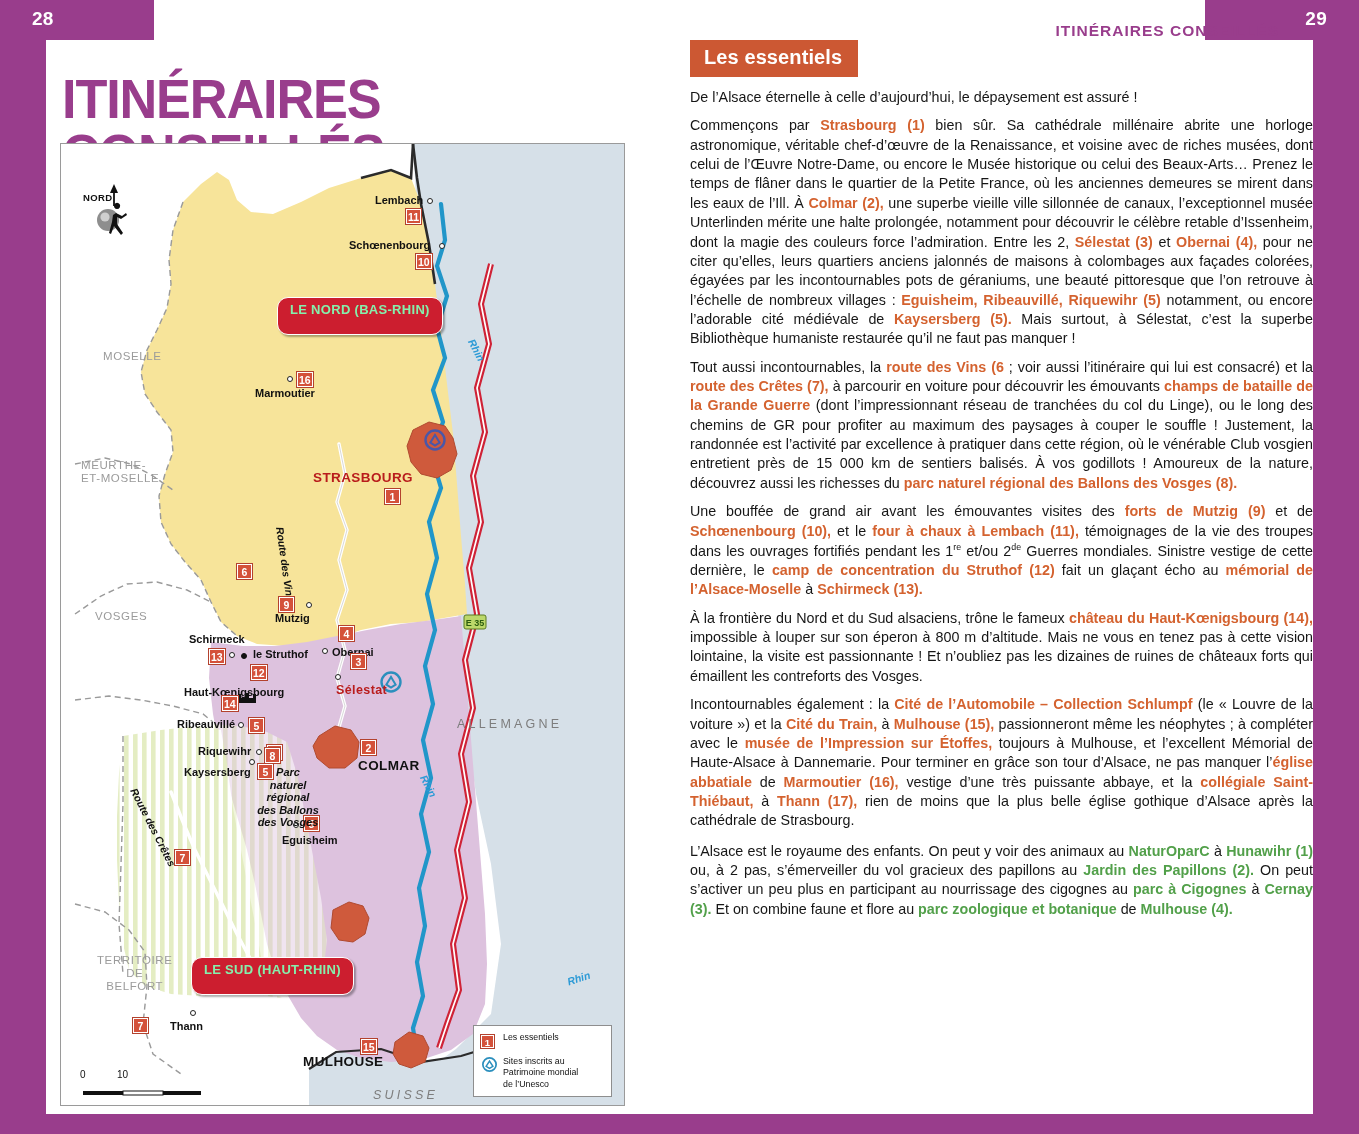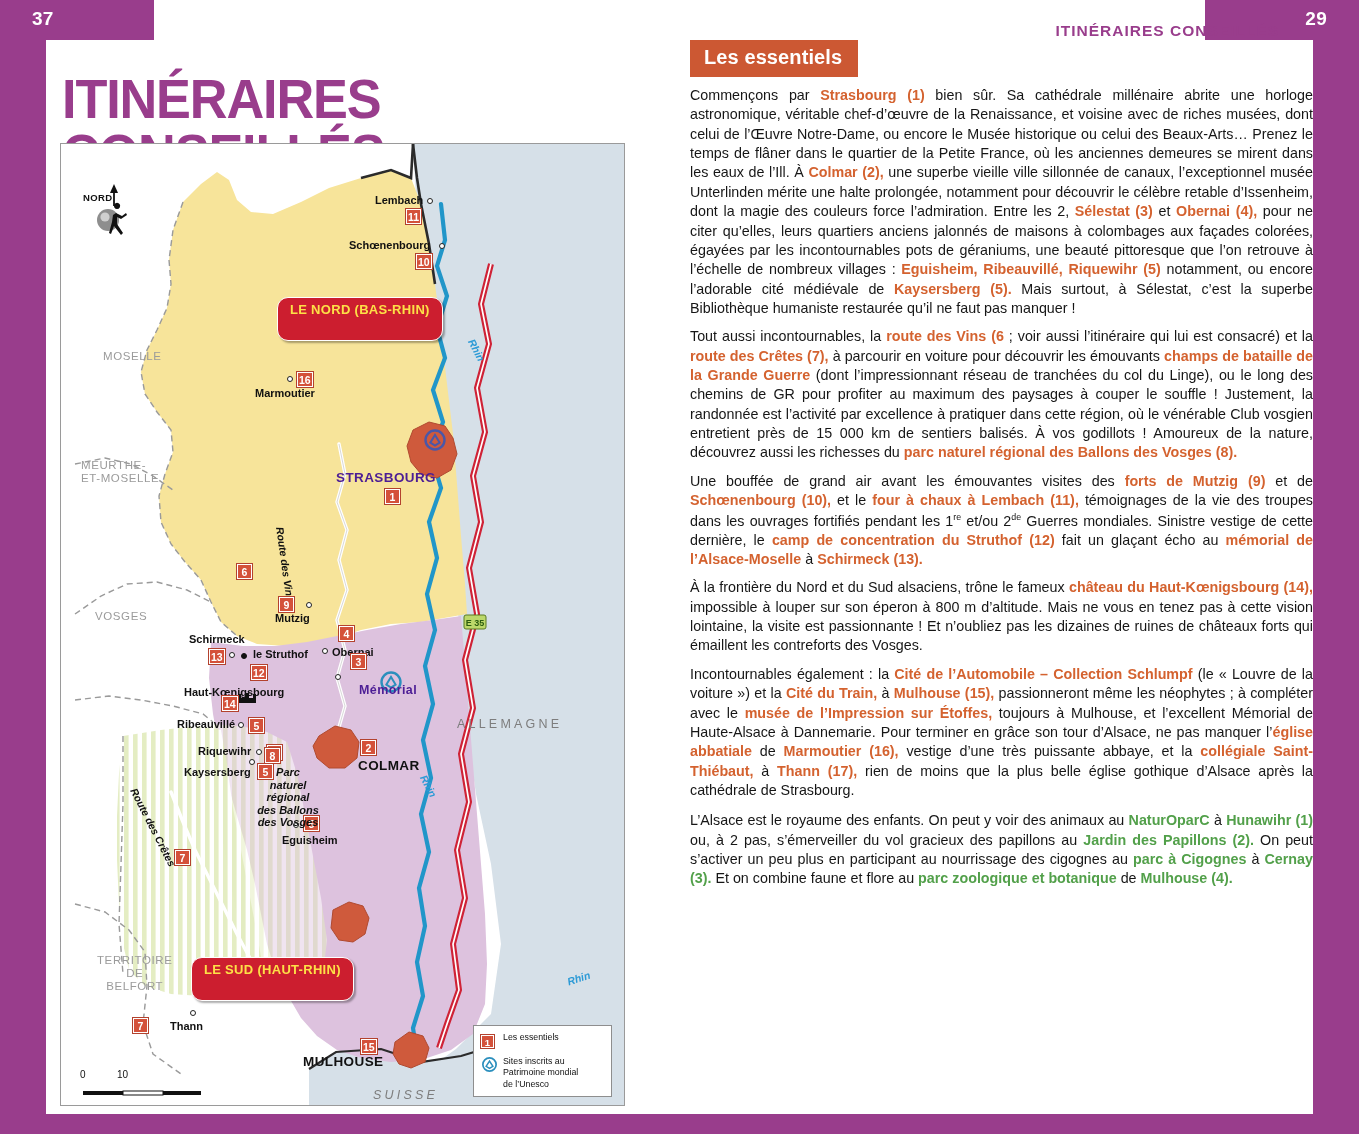--- a/index.html
+++ b/index.html
@@ -105,23 +105,22 @@
     pointer-events: none;
   }
   .mtown {
     font-size: 11px; font-weight: bold; color: #111111;
   }
   .mcity {
     font-size: 13.5px; font-weight: bold; color: #111111;
     letter-spacing: .4px;
   }
   .mcity-blue {
-    font-size: 13.5px; font-weight: bold; color: #4c1d95;
+    font-size: 13.5px; font-weight: bold; color: #b91c1c;
     letter-spacing: .4px;
-    margin-left: 23px;
   }
   .mdept {
     font-size: 11.5px; color: #9b9b9b; letter-spacing: .6px; line-height: 1.15;
   }
   .mcountry {
     font-size: 12.5px; color: #7d7d7d; letter-spacing: 3.2px; font-weight: normal;
   }
   .mpark {
     font-size: 11px; font-weight: bold; font-style: italic; color: #111;
     line-height: 1.14; text-align: center;
@@ -150,24 +149,24 @@
     width: 6px; height: 6px;
     border: 1.4px solid #222;
     border-radius: 50%;
     background: #ffffff;
   }
   .dot.filled { background: #111; border-color: #111; }
 
   .region-pill {
     position: absolute;
     background: #CC1E2F;
-    color: #fde047;
+    color: #86efac;
     font-size: 13px; font-weight: bold;
     letter-spacing: .3px;
-    padding: 4px 12px 23px;
+    padding: 4px 12px 17px;
     border-radius: 11px;
     border: 1.5px solid #ffffff;
     box-shadow: 2px 2px 2px rgba(0,0,0,.32);
     white-space: nowrap;
   }
 
   .compass {
     position: absolute;
   }
   .compass-text {
@@ -242,21 +241,21 @@
 
 <div id="page">
 
   <div class="purple-corner-tl"></div>
   <div class="purple-corner-tl-cap"></div>
   <div class="purple-corner-tr"></div>
   <div class="purple-corner-tr-cap"></div>
   <div class="purple-bottom"></div>
   <div class="inner-white"></div>
 
-  <div class="page-num left">37</div>
+  <div class="page-num left">28</div>
   <div class="page-num right">29</div>
   <div class="running-head">ITINÉRAIRES CONSEILLÉS</div>
 
   <div class="left-page">
     <div class="big-title">ITINÉRAIRES CONSEILLÉS</div>
 
     <div class="map-frame">
       <svg class="map-svg" viewBox="0 0 565 963">
         <defs>
           <pattern id="vineyard" width="9" height="9" patternUnits="userSpaceOnUse">
@@ -426,21 +425,21 @@
       <div class="badge" style="left:278px; top:482px;">4</div>
 
       <div class="mlabel mtown" style="left:128px; top:489px;">Schirmeck</div>
       <div class="dot" style="left:168px; top:508px;"></div>
       <div class="badge" style="left:148px; top:505px;">13</div>
 
       <div class="mlabel mtown" style="left:192px; top:504px;">le Struthof</div>
       <div class="dot filled" style="left:180px; top:509px;"></div>
       <div class="badge" style="left:190px; top:521px;">12</div>
 
-      <div class="mlabel mcity-blue" style="left:275px; top:539px; font-size:12.5px;">Mémorial</div>
+      <div class="mlabel mcity-blue" style="left:275px; top:539px; font-size:12.5px;">Sélestat</div>
       <div class="dot" style="left:274px; top:530px;"></div>
       <div class="badge" style="left:290px; top:510px;">3</div>
 
       <div class="mlabel mtown" style="left:123px; top:542px;">Haut-Kœnigsbourg</div>
       <div class="badge" style="left:161px; top:552px;">14</div>
 
       <div class="mlabel mtown" style="left:116px; top:574px;">Ribeauvillé</div>
       <div class="dot" style="left:177px; top:578px;"></div>
       <div class="badge" style="left:188px; top:574px;">5</div>
 
@@ -500,20 +499,21 @@
           <div class="legend-txt">Sites inscrits au<br>Patrimoine mondial<br>de l’Unesco</div>
         </div>
       </div>
     </div>
   </div>
 
   <div class="right-page">
 
     <div class="section-tag tag-orange">Les essentiels</div>
 
+    <p class="para first">De l’Alsace éternelle à celle d’aujourd’hui, le dépaysement est assuré !</p>
 
     <p class="para">
       <span>Commençons par </span><span class="hl-o">Strasbourg (1)</span><span> bien sûr. Sa cathédrale millénaire abrite une horloge astronomique, véritable chef-d’œuvre de la Renaissance, et voisine avec de riches musées, dont celui de l’Œuvre Notre-Dame, ou encore le Musée historique ou celui des Beaux-Arts… Prenez le temps de flâner dans le quartier de la Petite France, où les anciennes demeures se mirent dans les eaux de l’Ill. À </span><span class="hl-o">Colmar (2),</span><span> une superbe vieille ville sillonnée de canaux, l’exceptionnel musée Unterlinden mérite une halte prolongée, notamment pour découvrir le célèbre retable d’Issenheim, dont la magie des couleurs force l’admiration. Entre les 2, </span><span class="hl-o">Sélestat (3)</span><span> et </span><span class="hl-o">Obernai (4),</span><span> pour ne citer qu’elles, leurs quartiers anciens jalonnés de maisons à colombages aux façades colorées, égayées par les incontournables pots de géraniums, une beauté pittoresque que l’on retrouve à l’échelle de nombreux villages : </span><span class="hl-o">Eguisheim, Ribeauvillé, Riquewihr (5)</span><span> notamment, ou encore l’adorable cité médiévale de </span><span class="hl-o">Kaysersberg (5).</span><span> Mais surtout, à Sélestat, c’est la superbe Bibliothèque humaniste restaurée qu’il ne faut pas manquer !</span>
     </p>
 
     <p class="para">
       <span>Tout aussi incontournables, la </span><span class="hl-o">route des Vins (6</span><span> ; voir aussi l’itinéraire qui lui est consacré) et la </span><span class="hl-o">route des Crêtes (7),</span><span> à parcourir en voiture pour découvrir les émouvants </span><span class="hl-o">champs de bataille de la Grande Guerre</span><span> (dont l’impressionnant réseau de tranchées du col du Linge), ou le long des chemins de GR pour profiter au maximum des paysages à couper le souffle ! Justement, la randonnée est l’activité par excellence à pratiquer dans cette région, où le vénérable Club vosgien entretient près de 15 000 km de sentiers balisés. À vos godillots ! Amoureux de la nature, découvrez aussi les richesses du </span><span class="hl-o">parc naturel régional des Ballons des Vosges (8).</span>
     </p>
 
     <p class="para">

